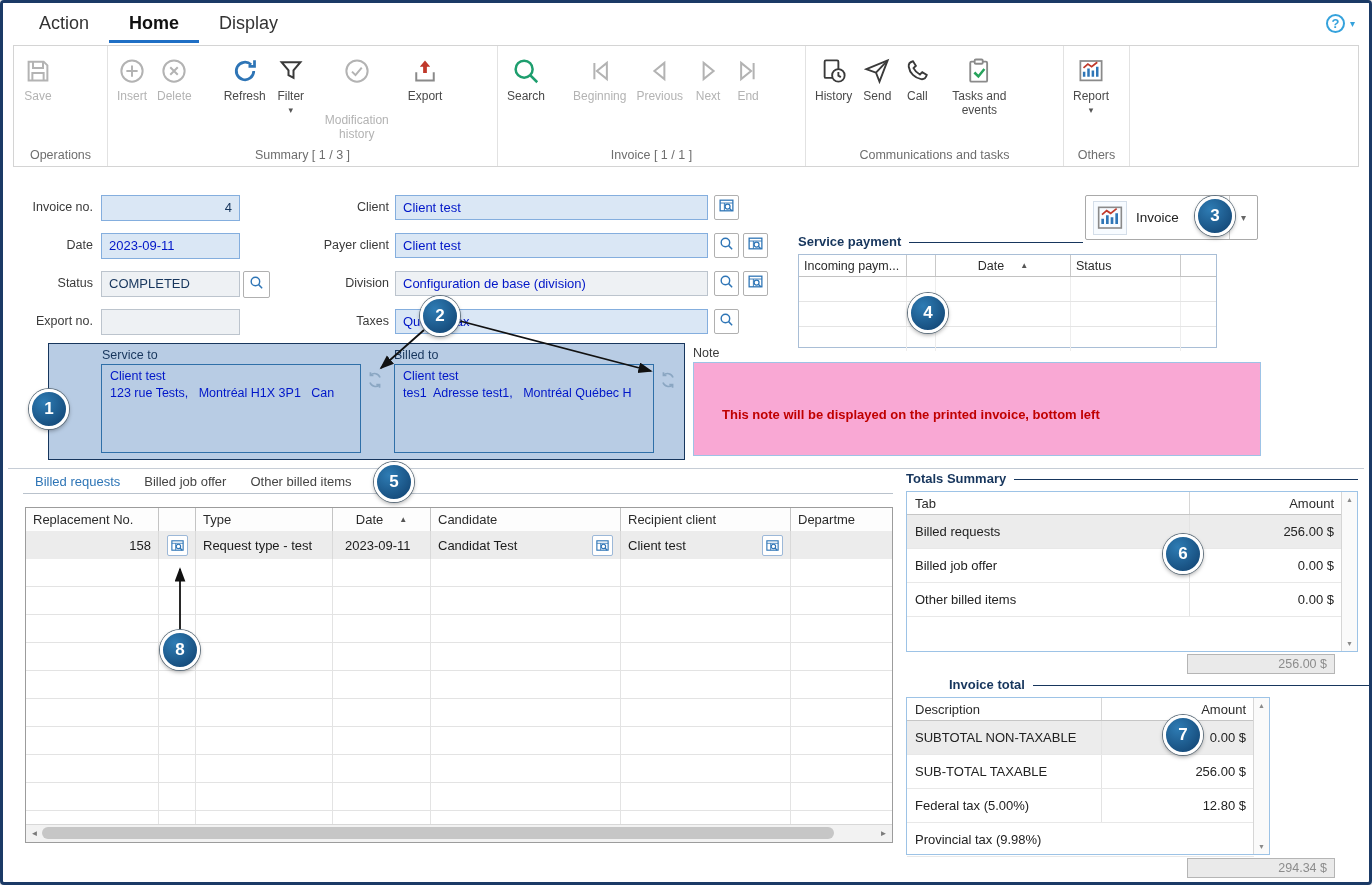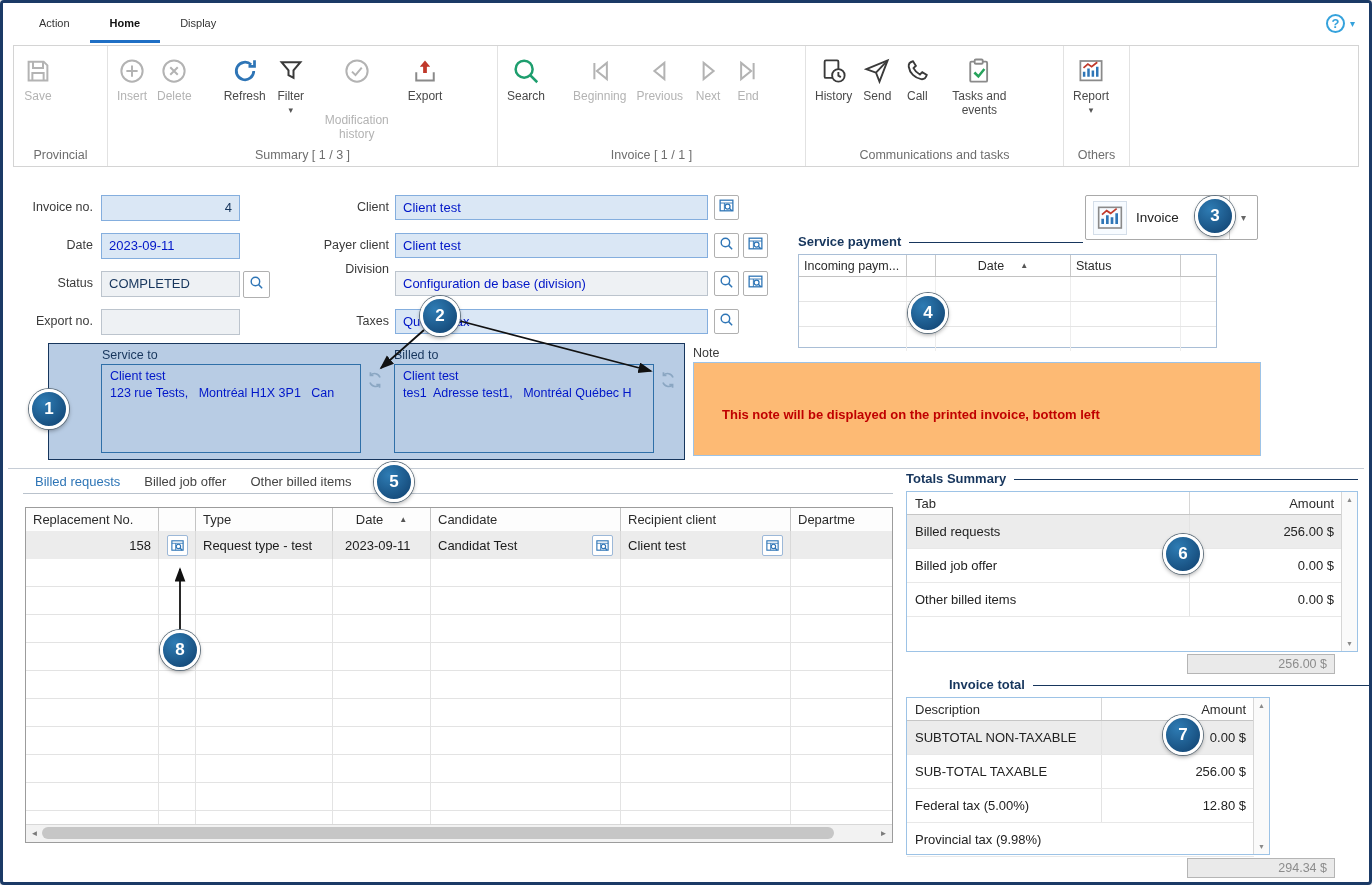--- a/index.html
+++ b/index.html
@@ -1,21 +1,21 @@
 <!DOCTYPE html>
 <html><head>
 <meta charset="utf-8">
 <style>
   html,body {margin:0; padding:0; background:#e9e9e9; font-family:"Liberation Sans",sans-serif;}
   .app {position:relative; width:1372px; height:885px; border:3px solid #1b3a66; border-radius:4px;
         box-sizing:border-box; background:#fff; overflow:hidden;}
 
   
   .menubar {position:absolute; left:0; top:0; right:0; height:40px; display:flex; align-items:stretch; padding-left:16px; background:#fff;}
-  .menu-item {padding:0 20px; display:flex; align-items:center; font-size:11px; color:#333; cursor:default;}
+  .menu-item {padding:0 20px; display:flex; align-items:center; font-size:18px; color:#333; cursor:default;}
   .menu-item.active {font-weight:bold; color:#111; border-bottom:3px solid #1f6fc5; padding-top:3px; box-sizing:border-box;}
   .help-area {margin-left:auto; display:flex; align-items:center; gap:5px; padding-right:14px;}
   .help-circle {width:19px; height:19px; border:2px solid #35a2dc; border-radius:50%; color:#35a2dc; font-weight:bold;
                 font-size:13px; display:flex; align-items:center; justify-content:center; box-sizing:border-box;}
   .help-chev {color:#35a2dc; font-size:10px;}
 
   
   .ribbon {position:absolute; left:10px; right:10px; top:42px; height:122px; border:1px solid #d4d4d4;
            display:flex; box-sizing:border-box; background:#fff;}
   .rgroup {display:flex; flex-direction:column; border-right:1px solid #e2e2e2; box-sizing:border-box;}
@@ -64,21 +64,21 @@
   .hl-box {position:absolute; left:45px; top:340px; width:637px; height:117px; background:#b8cce4;
            border:1px solid #17365d; box-sizing:border-box;}
   .hl-label {position:absolute; font-size:12.5px; color:#17365d;}
   .addr-box {position:absolute; border:1px solid #2f6fa8; box-sizing:border-box; padding:4px 8px;
              font-size:12.5px; color:#0016c8; overflow:hidden;}
   .addr-line2 {margin-top:3px; white-space:pre;}
   .sync-btn {position:absolute; width:20px; height:20px;}
   .sync-btn svg {width:100%; height:100%;}
 
   
-  .note-box {position:absolute; left:690px; top:359px; width:568px; height:94px; background:#fdba74;
+  .note-box {position:absolute; left:690px; top:359px; width:568px; height:94px; background:#f9a8d4;
              border:1px solid #9dc3e6; box-sizing:border-box;}
   .note-text {position:absolute; left:28px; top:44px; color:#c00000; font-weight:bold; font-size:13px; white-space:nowrap;}
 
   .sep {position:absolute; left:5px; right:5px; top:465px; border-top:1px solid #c6cdd6;}
 
   
   .tabs {position:absolute; left:20px; top:467px; width:870px; height:24px; display:flex; border-bottom:1px solid #b9c2cc; box-sizing:border-box;}
   .tab {padding:0 12px; font-size:13px; color:#444; display:flex; align-items:center;}
   .tab.active {color:#2e75b6;}
 
@@ -148,21 +148,21 @@
       <div class="ritems">
         <div class="ritem disabled">
           <span class="ricon"><svg viewBox="0 0 24 24" fill="none" stroke="currentColor" stroke-width="1.6">
                 <path d="M4.5 4.5h12l3 3v12h-15z"></path>
                 <path d="M8 4.5v5h8v-5"></path>
                 <path d="M7.5 19.5v-6h9v6"></path>
               </svg></span>
           <span>Save</span>
         </div>
       </div>
-      <div class="rlabel">Provincial</div>
+      <div class="rlabel">Operations</div>
     </div>
 
     <div class="rgroup" style="width:390px;">
       <div class="ritems">
         <div class="ritem disabled">
           <span class="ricon"><svg viewBox="0 0 24 24" fill="none" stroke="currentColor" stroke-width="1.6">
                 <circle cx="12" cy="12" r="8.5"></circle>
                 <path d="M12 7.5v9M7.5 12h9"></path>
               </svg></span>
           <span>Insert</span>
@@ -337,21 +337,21 @@
   </div>
   <div class="btn-sm" style="left:740px; top:230px;">
     <span><svg viewBox="0 0 24 24" width="17" height="17">
           <rect x="3" y="4.5" width="18" height="15" fill="#fff" stroke="#2e75b6" stroke-width="1.8"></rect>
           <path d="M3 8.5h18M9 8.5v11" stroke="#2e75b6" stroke-width="1.3" fill="none"></path>
           <circle cx="13.5" cy="13.5" r="3.5" fill="#fff" stroke="#2e75b6" stroke-width="1.8"></circle>
           <path d="M16 16l3.5 3.5" stroke="#2e75b6" stroke-width="2"></path>
         </svg></span>
   </div>
 
-  <div class="lbl" style="left:298px; top:259px; width:88px;">Division</div>
+  <div class="lbl" style="left:298px; top:273px; width:88px;">Division</div>
   <div class="field f-grey t-blue" style="left:392px; top:268px; width:313px; height:25px;">Configuration de base (division)</div>
   <div class="btn-sm" style="left:711px; top:268px;">
     <span><svg viewBox="0 0 24 24" width="17" height="17" fill="none" stroke="#2e75b6" stroke-width="2">
           <circle cx="10.5" cy="10.5" r="6"></circle>
           <path d="M15 15l5 5"></path>
         </svg></span>
   </div>
   <div class="btn-sm" style="left:740px; top:268px;">
     <span><svg viewBox="0 0 24 24" width="17" height="17">
           <rect x="3" y="4.5" width="18" height="15" fill="#fff" stroke="#2e75b6" stroke-width="1.8"></rect>

